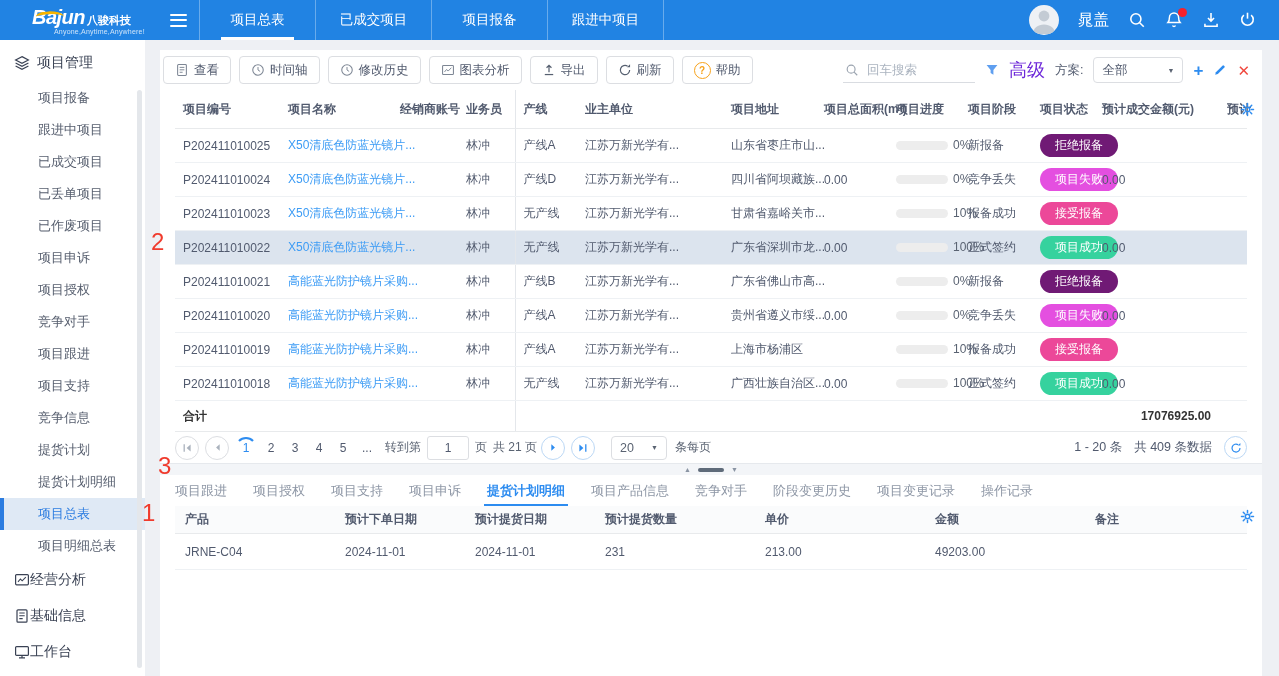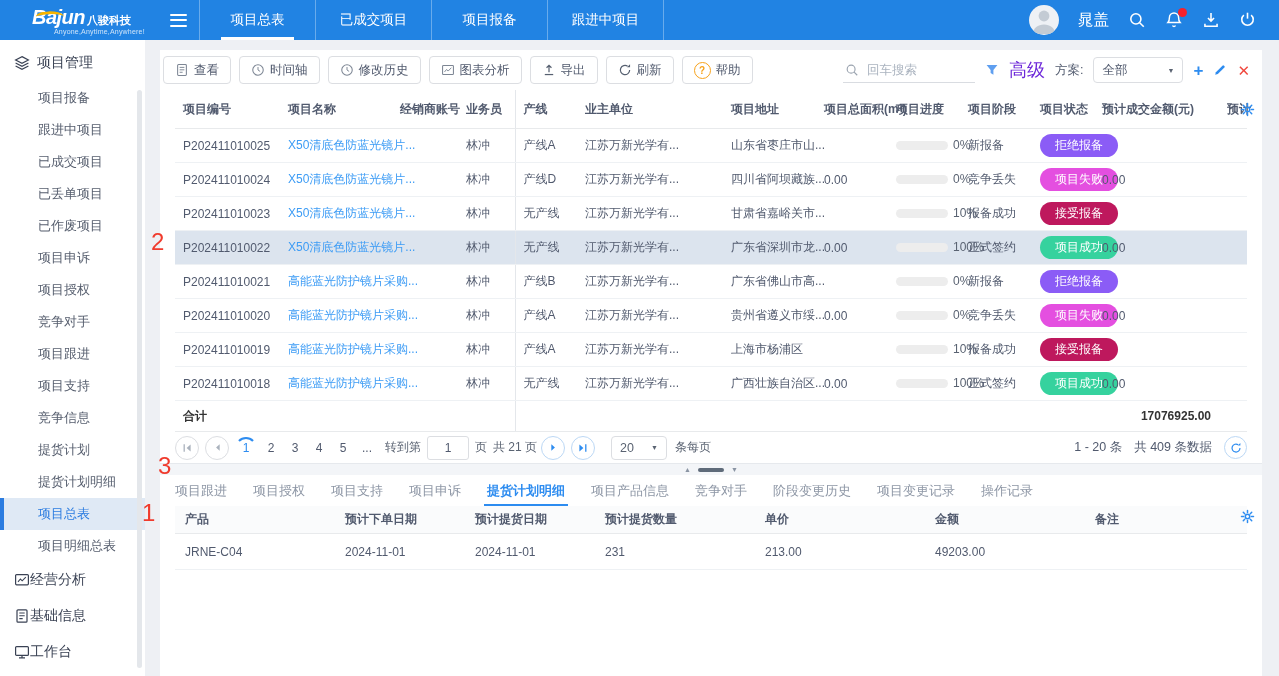--- a/index.html
+++ b/index.html
@@ -53,21 +53,21 @@
 
   
   table{border-collapse:collapse;table-layout:fixed;}
   .master{margin:0 15px;width:1072px;font-size:12px;}
   .master th{height:38px;text-align:left;padding:0 8px;font-weight:bold;color:#515a6e;border-bottom:1px solid #e8eaec;white-space:nowrap;overflow:visible;}
   .master td{height:33px;padding:0 8px;border-bottom:1px solid #eef1f4;white-space:nowrap;overflow:visible;color:#515a6e;}
   .master tr.selected td{background:#dce4ee;}
   .sep{border-right:1px solid #e4e7eb;}
   a.link{color:#3d9cf5;text-decoration:none;cursor:pointer;}
   .pill{display:inline-flex;align-items:center;justify-content:center;min-width:78px;height:23px;border-radius:12px;color:#fff;font-size:12px;padding:0 10px;box-sizing:border-box;}
-  .pill.dark{background:#8b5cf6;}.pill.magenta{background:#e44fe0;}.pill.orange{background:#be185d;}.pill.green{background:#36d29e;}
+  .pill.dark{background:#701a75;}.pill.magenta{background:#e44fe0;}.pill.orange{background:#ec4899;}.pill.green{background:#36d29e;}
   .prog{display:inline-flex;align-items:center;gap:5px;}
   .track{width:52px;height:9px;background:#ededed;border-radius:5px;overflow:hidden;flex:none;}
   .fill{height:100%;border-radius:5px;}
   .fill.amber{background:#f7b500;}.fill.teal{background:#22c08e;}
   .pct{font-size:12px;color:#5a6372;}
   .totals td{height:30px;border-top:1px solid #e8eaec;border-bottom:1px solid #e8eaec;font-weight:bold;color:#333;}
   .amt{text-align:right;}
 
   
   .pager{display:flex;align-items:center;height:31px;padding:0 15px;font-size:12px;color:#5a6372;}

